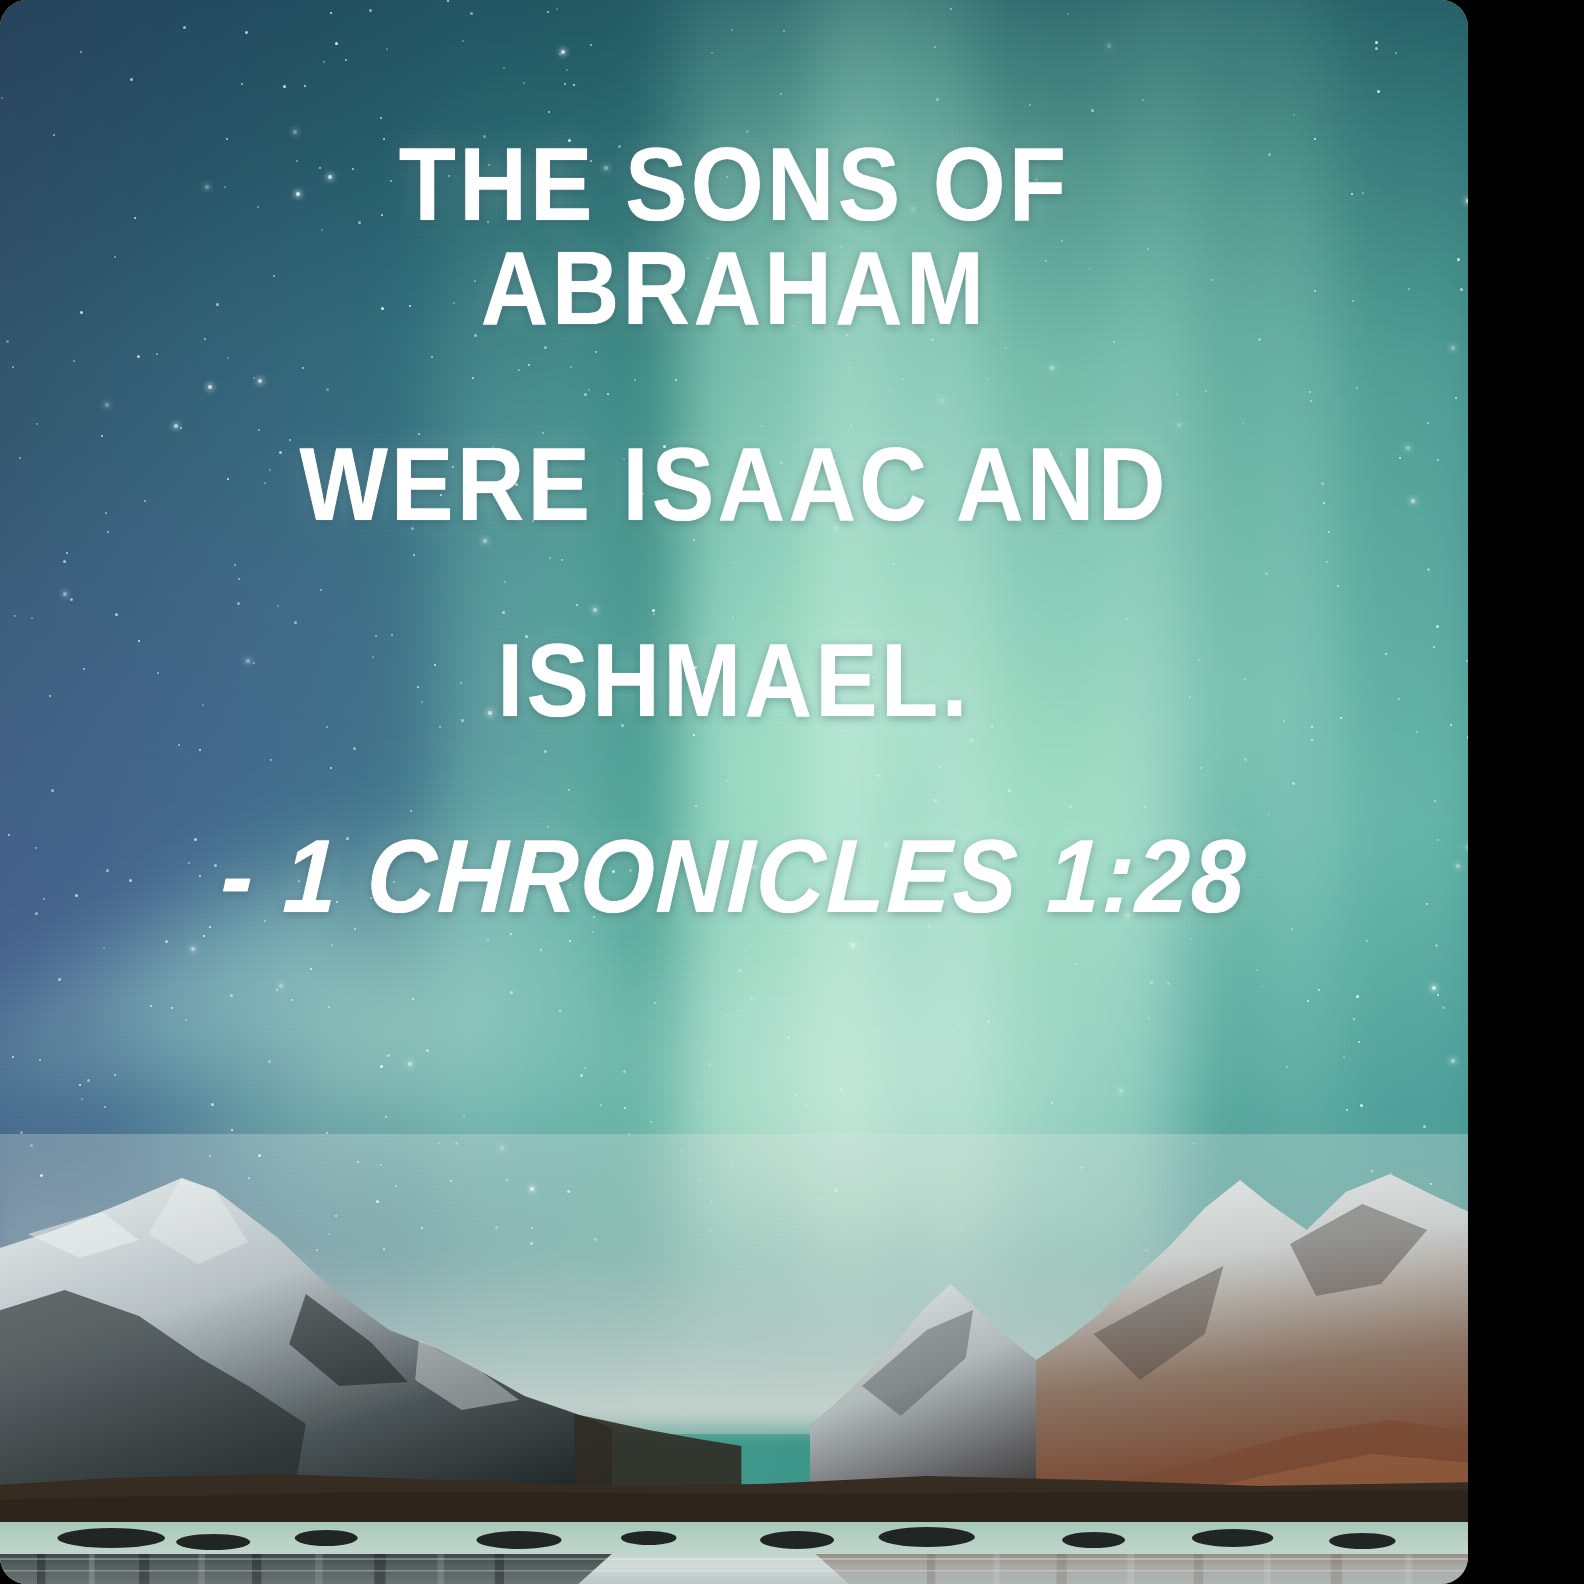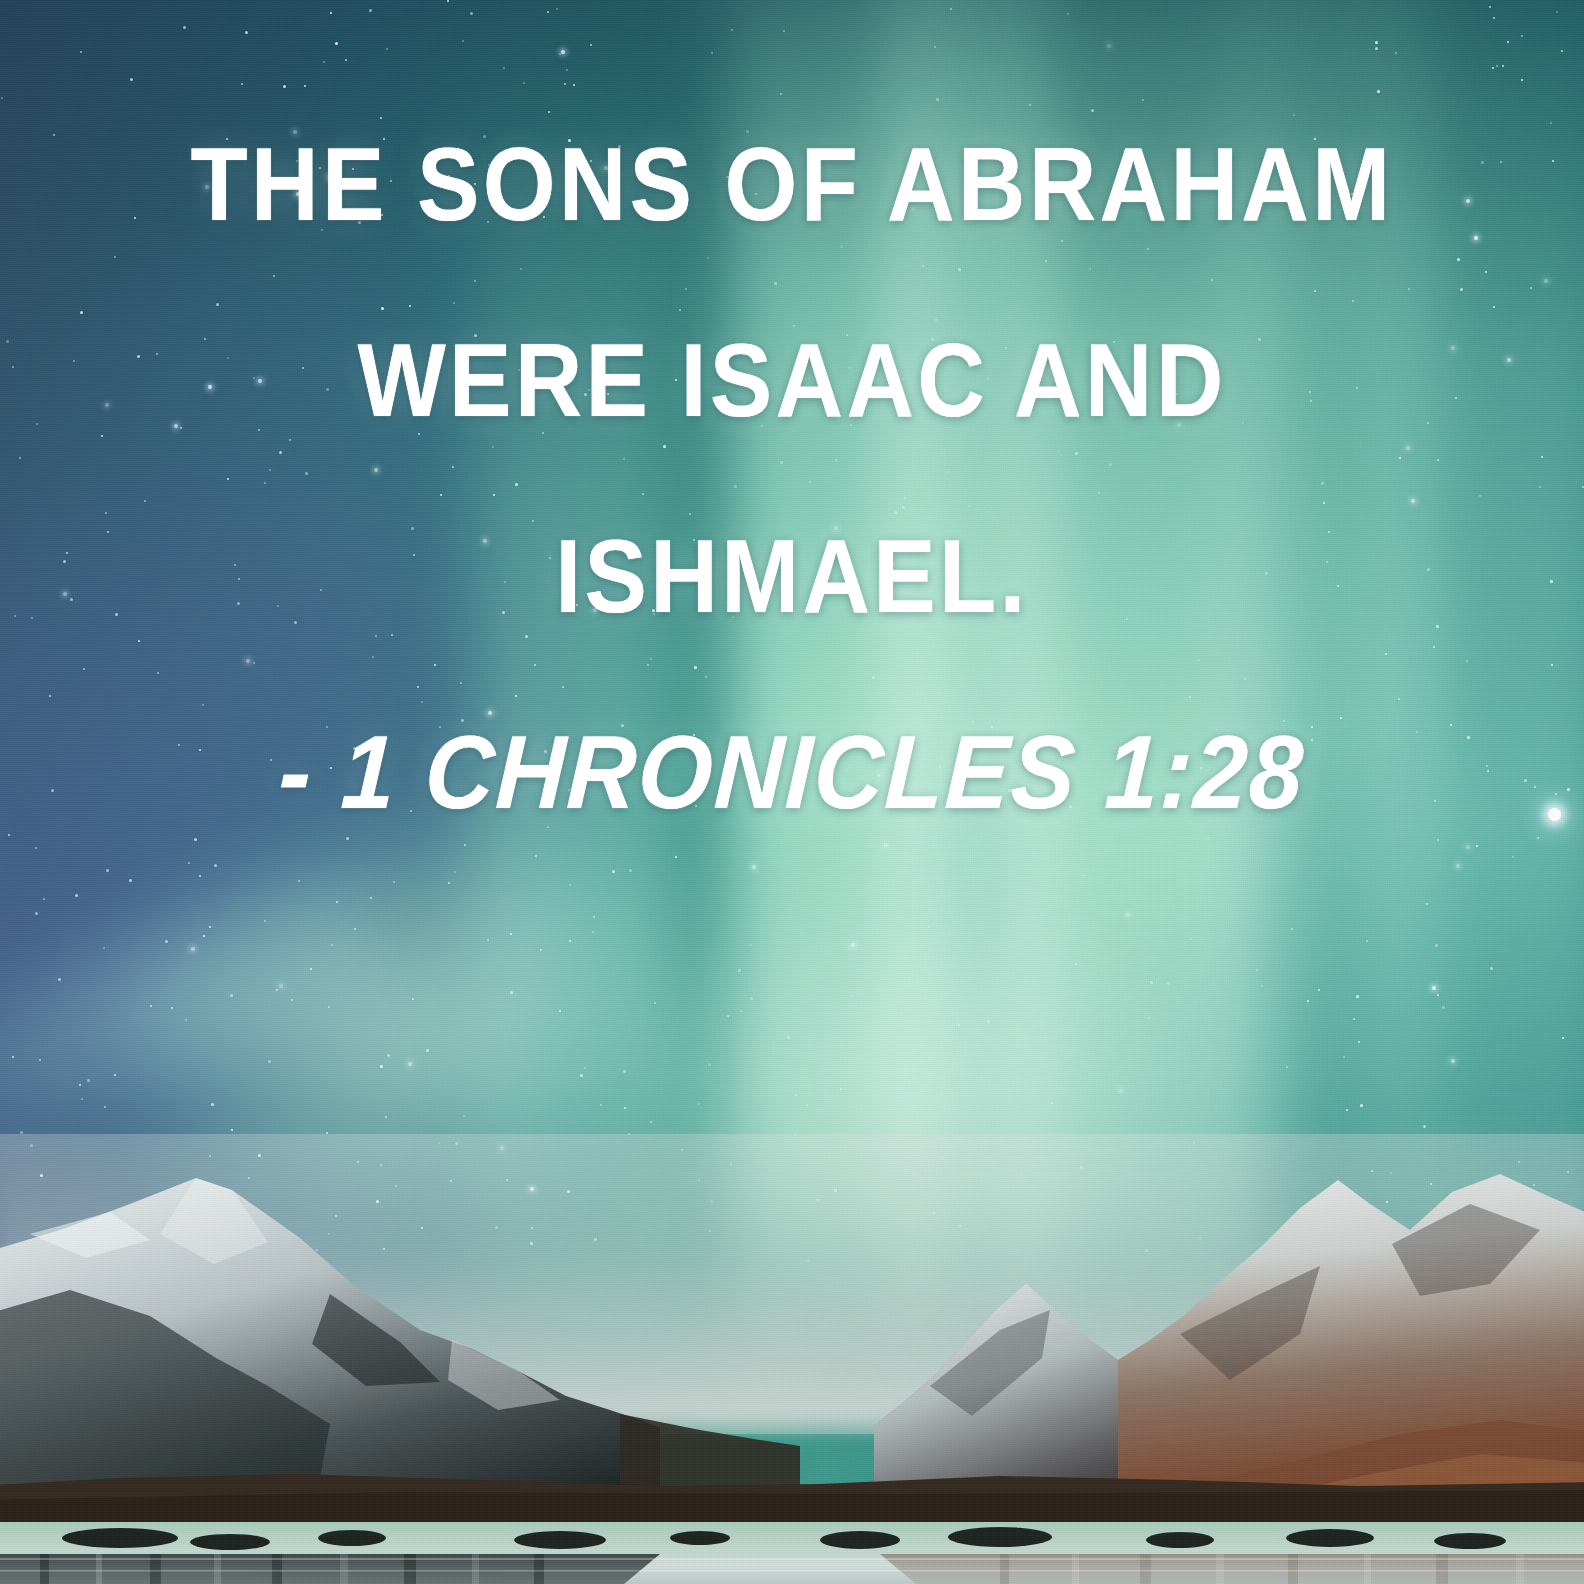--- a/index.html
+++ b/index.html
@@ -7,24 +7,25 @@
     margin: 0;
     padding: 0;
     background: #000;
   }
   body {
     font-family: "Liberation Sans", sans-serif;
   }
 
   #scene {
     position: relative;
-    width: 1584px;
+    width: 1468px;
     height: 1584px;
     overflow: hidden;
     background: #eab308;
+    border-radius: 27px;
   }
 
   
   .layer { position: absolute; inset: 0; }
 
   
   #sky-base {
     background:
       linear-gradient(to bottom,
         rgba(18,52,72,0.55) 0%,

